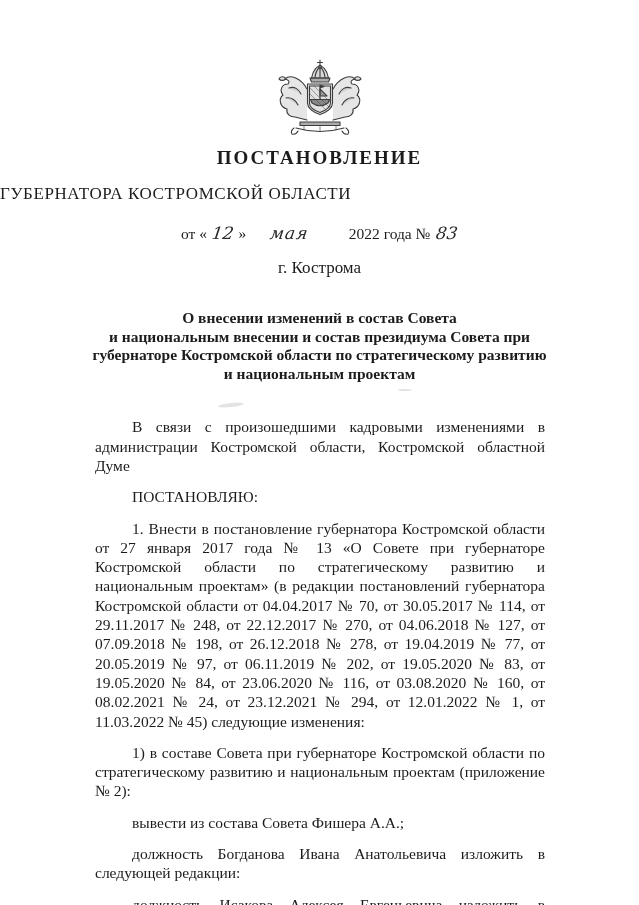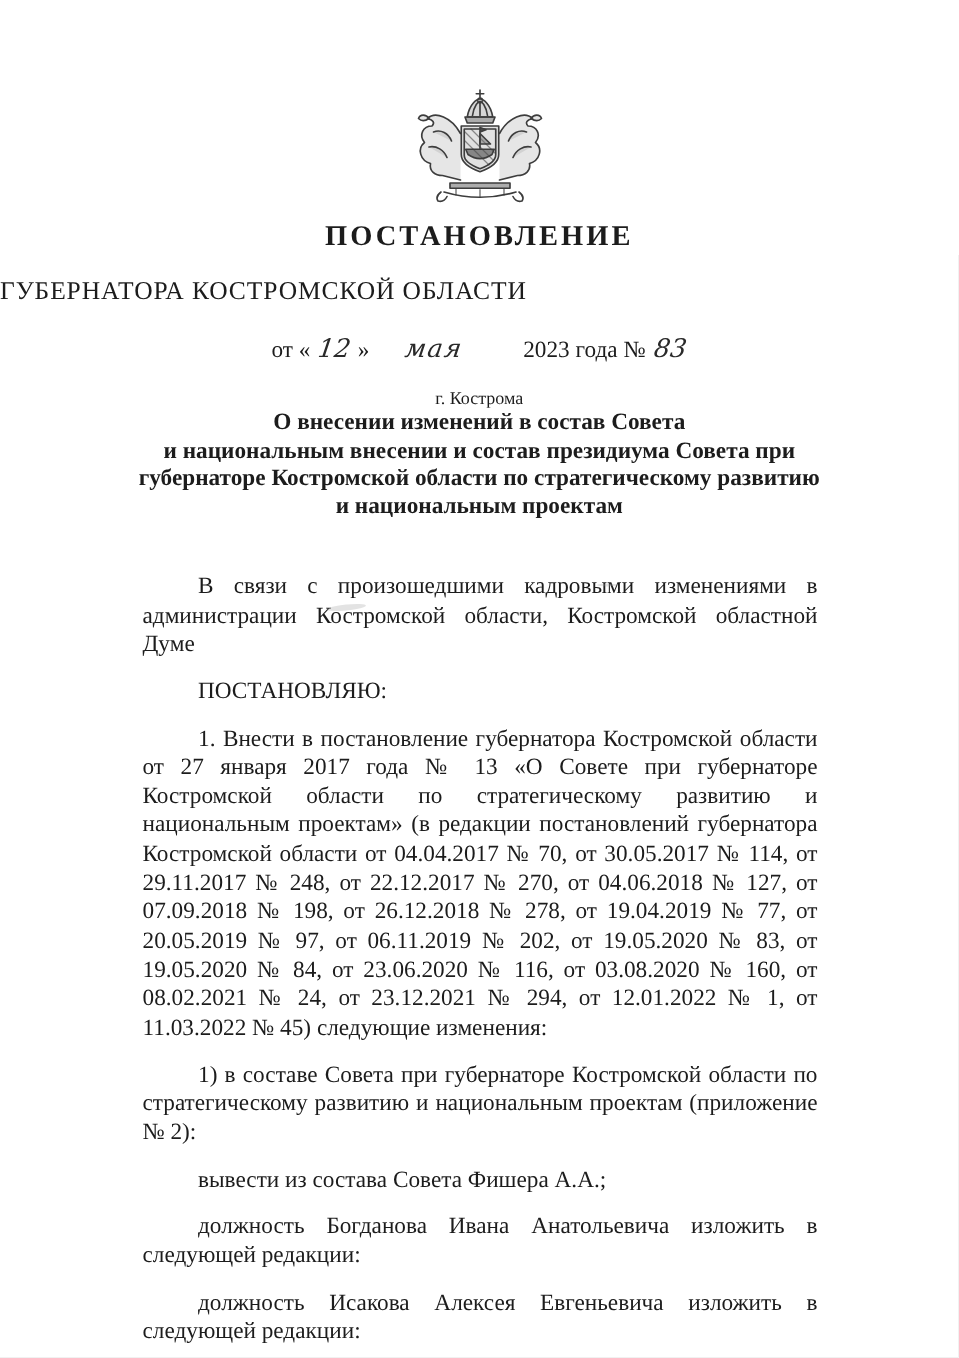--- a/index.html
+++ b/index.html
@@ -50,24 +50,25 @@
     display: inline-block;
     transform: skewX(-8deg);
     color: #2a2a2a;
   }
   .date-day { margin: 0 5px; }
   .date-month { margin-left: 24px; margin-right: 40px; letter-spacing: 1px; }
   .date-number { margin-left: 6px; }
   .city {
     margin-top: 15px;
     text-align: center;
-    font-size: 12px;
+    font-size: 17px;
   }
   
   .subject {
+    margin-top: 31px;
     text-align: center;
     font-size: 15.5px;
     font-weight: bold;
     line-height: 18.6px;
   }
   
   .body-text {
     margin-top: 34px;
     padding: 0 82px 0 83px;
     font-size: 15.5px;
@@ -133,21 +134,21 @@
       <path d="M22 70 q24 7 48 0 M20 70 q-4 3 -2 6 q4 1 6 -3 M72 70 q4 3 2 6 q-4 1 -6 -3"></path>
       <path d="M30 68 v4 M46 68.5 v5 M62 68 v4" stroke-opacity="0.6"></path>
     </svg>
   </div>
 
   <div class="doc-type">ПОСТАНОВЛЕНИЕ</div>
 
   <div class="issuer">ГУБЕРНАТОРА КОСТРОМСКОЙ ОБЛАСТИ</div>
 
   <div class="date-line">
-    <span>от «</span><span class="hand date-day">12</span><span>»</span><span class="hand date-month">мая</span><span>2023 года №</span><span class="hand date-number">83</span>
+    <span>от «</span><span class="hand date-day">12</span><span>»</span><span class="hand date-month">мая</span><span>2022 года №</span><span class="hand date-number">83</span>
   </div>
 
   <div class="city">г. Кострома</div>
 
   <div class="subject">
       <div>О внесении изменений в состав Совета</div>
       <div>и национальным внесении и состав президиума Совета при</div>
       <div>губернаторе Костромской области по стратегическому развитию</div>
       <div>и национальным проектам</div>
     </div>

